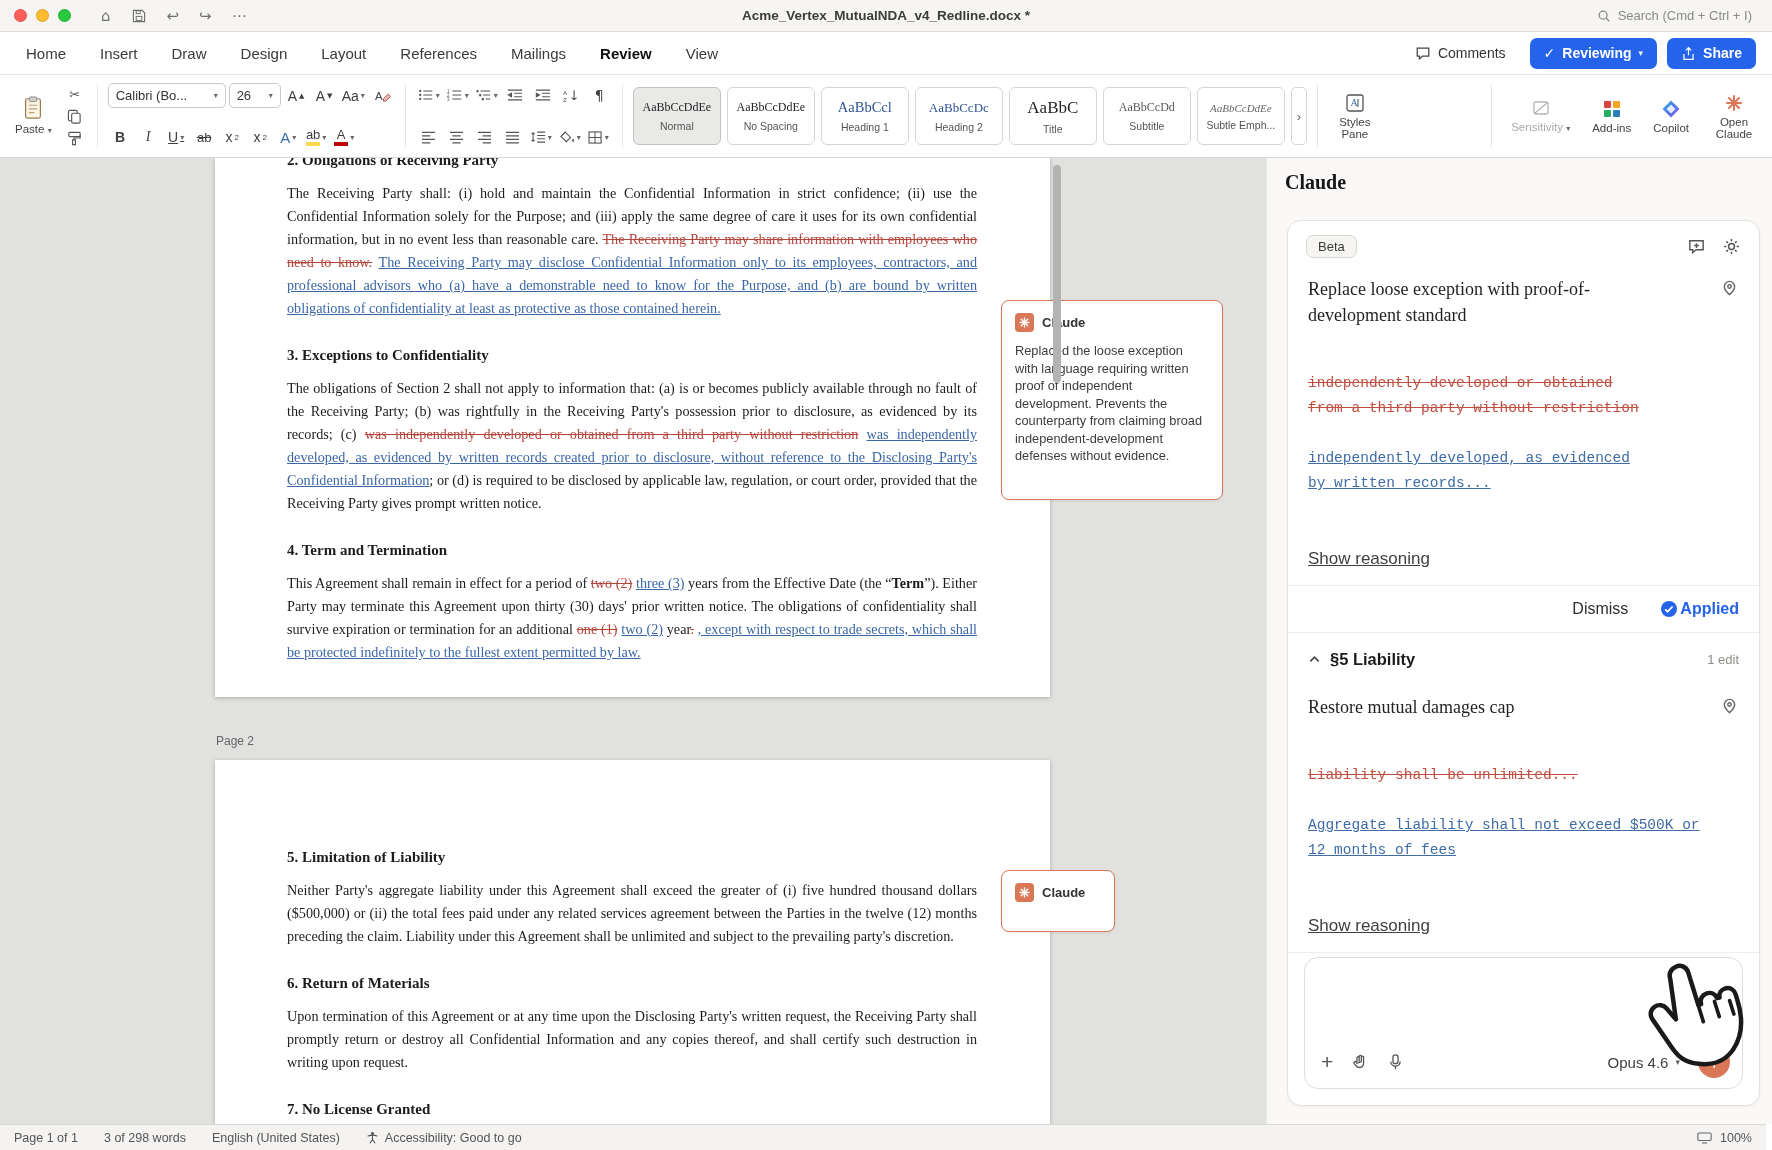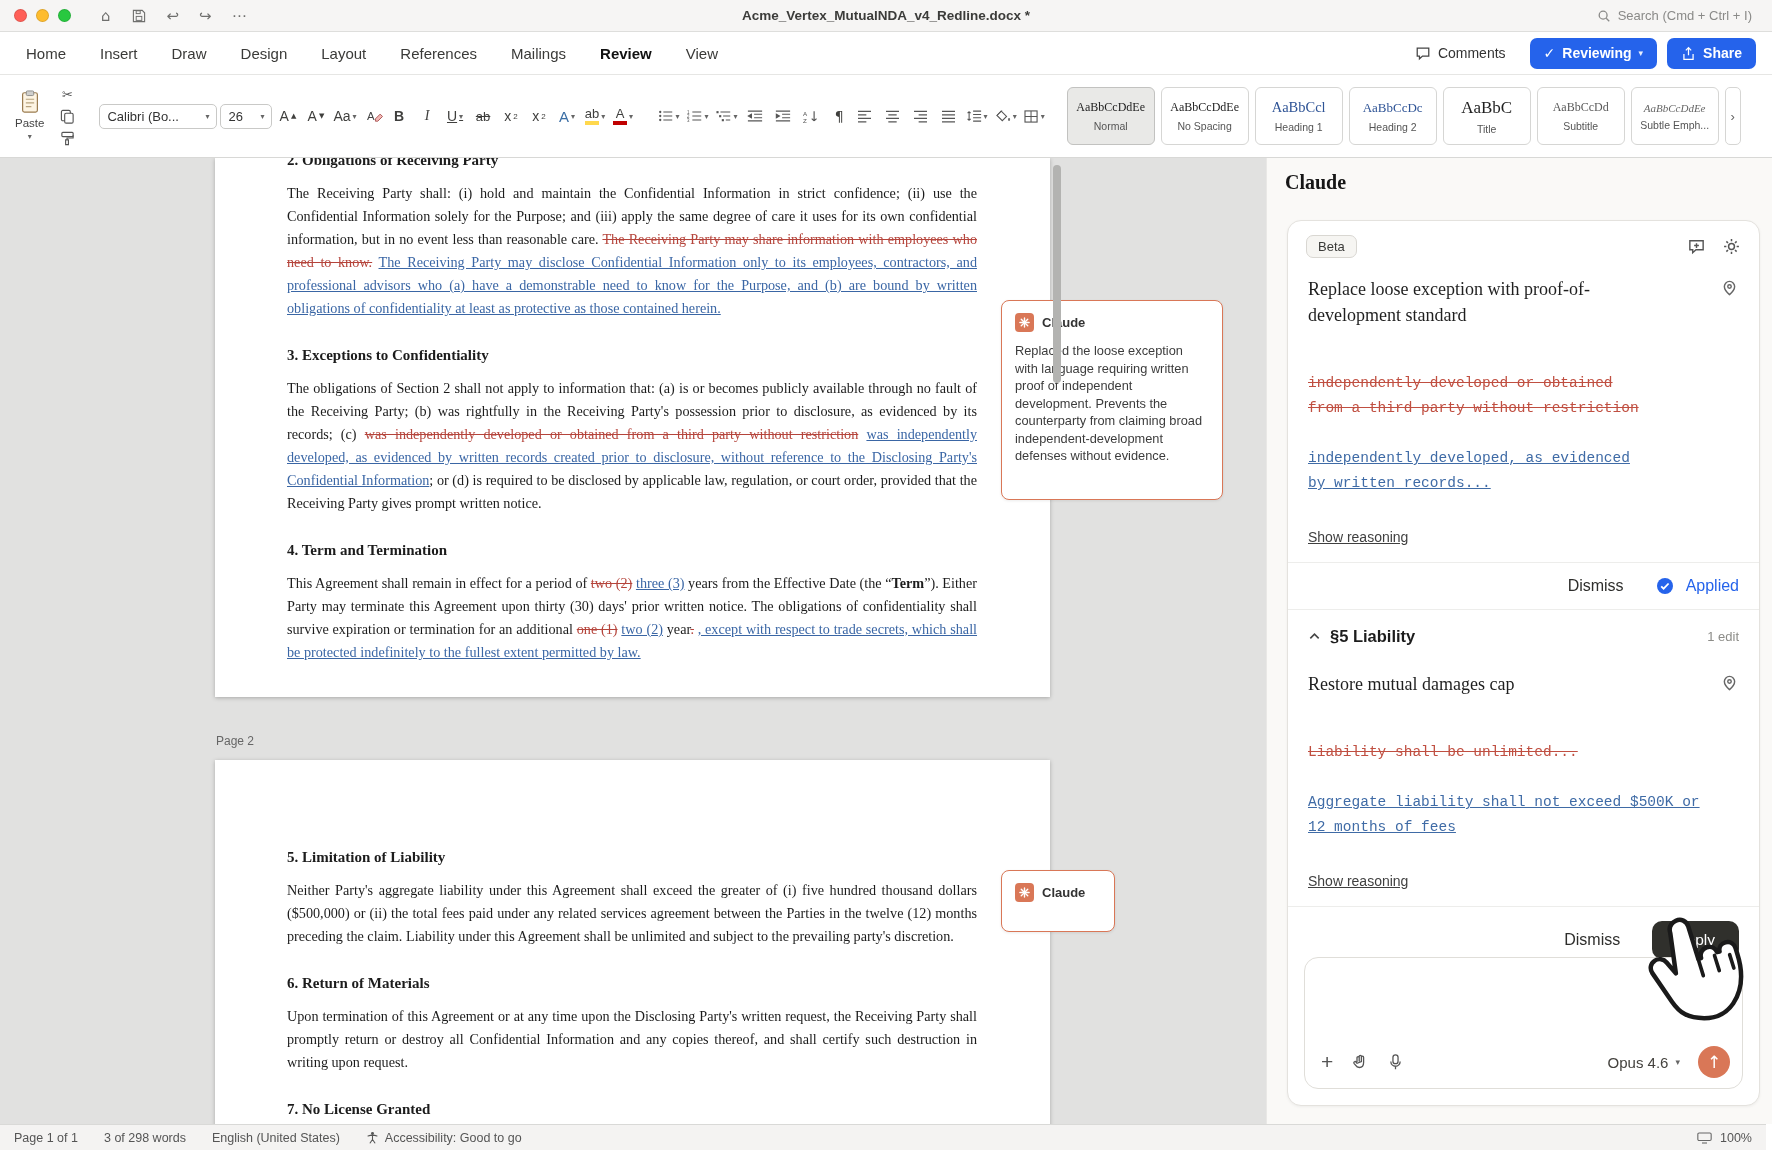--- a/index.html
+++ b/index.html
@@ -26,21 +26,21 @@
   .tabrow-right{margin-left:auto;display:flex;gap:10px;align-items:center}
   .pill{height:31px;border-radius:7px;display:flex;align-items:center;gap:7px;padding:0 14px;font-size:14px;white-space:nowrap}
   .pill.ghost{color:#333;background:#fff}
   .pill.primary{background:#2563eb;color:#fff;font-weight:600}
   .pill .wcaret{font-size:9px;opacity:.9}
 
   
   .toolbar{position:absolute;top:75px;left:0;right:0;height:83px;background:#fff;border-bottom:1px solid #d8d8d6;display:flex;align-items:stretch;padding:7px 10px;gap:8px}
   .vdiv{width:1px;background:#e5e5e3;margin:3px 2px}
   .grp{display:flex;gap:6px}
-  .grp-rows{display:flex;justify-content:space-between;padding:1px 0}
+  .grp-rows{display:flex;flex-direction:column;justify-content:space-between;padding:1px 0}
   .row{display:flex;align-items:center;gap:3px}
   .bigbtn{display:flex;flex-direction:column;align-items:center;justify-content:center;gap:3px;font-size:11.5px;color:#444;padding:0 5px;text-align:center;line-height:12px;cursor:default}
   .smallcol{display:flex;flex-direction:column;justify-content:space-between;padding:2px 0}
   .icon16{width:24px;height:20px;display:flex;align-items:center;justify-content:center;font-size:13px;color:#555;cursor:default}
   .combo{border:1px solid #c9c9c7;border-radius:5px;height:25px;display:flex;align-items:center;justify-content:space-between;padding:0 7px;font-size:13px;color:#333;gap:6px;background:#fff;cursor:default}
   .combo-txt{overflow:hidden;white-space:nowrap}
   .caret{font-size:8px;color:#666;font-family:"DejaVu Sans",sans-serif}
   .tbtn{min-width:25px;height:24px;display:flex;align-items:center;justify-content:center;font-size:14px;color:#3f3f3d;border-radius:4px;gap:2px;cursor:default;padding:0 2px}
   .tbtn .tiny{font-size:7px;font-family:"DejaVu Sans",sans-serif}
   .tbtn.bold{font-weight:800}
@@ -99,24 +99,24 @@
   .pcard-head{display:flex;align-items:center;justify-content:space-between;padding:14px 18px 4px}
   .beta{border:1px solid #d9d7d2;background:#f6f5f2;border-radius:7px;font-size:13px;color:#3a3a38;padding:3px 11px}
   .head-icons{display:flex;gap:16px;align-items:center;color:#555}
   .sugg{padding:14px 20px 0}
   .sugg-titlerow{display:flex;justify-content:space-between;align-items:flex-start}
   .sugg-title{font-size:18px;font-weight:400;color:#1f1f1f;line-height:26px;max-width:330px;font-family:"Liberation Serif",serif}
   .pinbtn{color:#666;margin-top:2px;cursor:default}
   .diff{margin-top:18px;font-family:"Liberation Mono","DejaVu Sans Mono",monospace;font-size:14.5px;line-height:25px;white-space:pre-line}
   .diff .rem{color:#c04f41;text-decoration:line-through}
   .diff .add{color:#3f6ba6;text-decoration:underline}
-  .reason{margin-top:8px;font-size:14px;color:#3f3f3f;text-decoration:underline;display:inline-block;cursor:default}
+  .reason{margin-top:28px;font-size:17px;color:#3f3f3f;text-decoration:underline;display:inline-block;cursor:default}
   .sugg-foot{display:flex;justify-content:flex-end;align-items:center;gap:32px;padding:14px 20px;border-top:1px solid #ededeb;margin-top:16px;position:relative}
   .dismiss{font-size:16px;color:#2e2e2c;cursor:default}
-  .applied{display:flex;gap:12px;align-items:center;color:#2563eb;font-size:16px;font-weight:400}
+  .applied{display:flex;gap:2px;align-items:center;color:#2563eb;font-size:16px;font-weight:700}
   .applybtn{background:#30302c;color:#fff;font-size:15.5px;border:none;border-radius:10px;padding:10px 24px;cursor:default}
   .sec-head{display:flex;align-items:center;gap:9px;padding:17px 20px;border-top:1px solid #ededeb}
   .sec-title{font-weight:700;font-size:16.5px;color:#1c1c1c}
   .sec-edits{margin-left:auto;color:#8c8c88;font-size:13px}
   .composer{position:absolute;left:16px;right:16px;bottom:16px;height:132px;border:1px solid #e0ded9;border-radius:14px;background:#fff}
   .comp-row{position:absolute;left:16px;right:12px;bottom:10px;display:flex;align-items:center;gap:18px;color:#555}
   .comp-plus{font-size:21px;color:#555;line-height:20px}
   .model{margin-left:auto;display:flex;align-items:center;gap:7px;font-size:15px;color:#44423e}
   .send{width:32px;height:32px;border-radius:50%;background:#d97757;display:flex;align-items:center;justify-content:center;color:#fff;font-size:17px;font-family:"DejaVu Sans",sans-serif}
   .hand-cursor{position:absolute;right:12px;top:4px;z-index:40;pointer-events:none}

